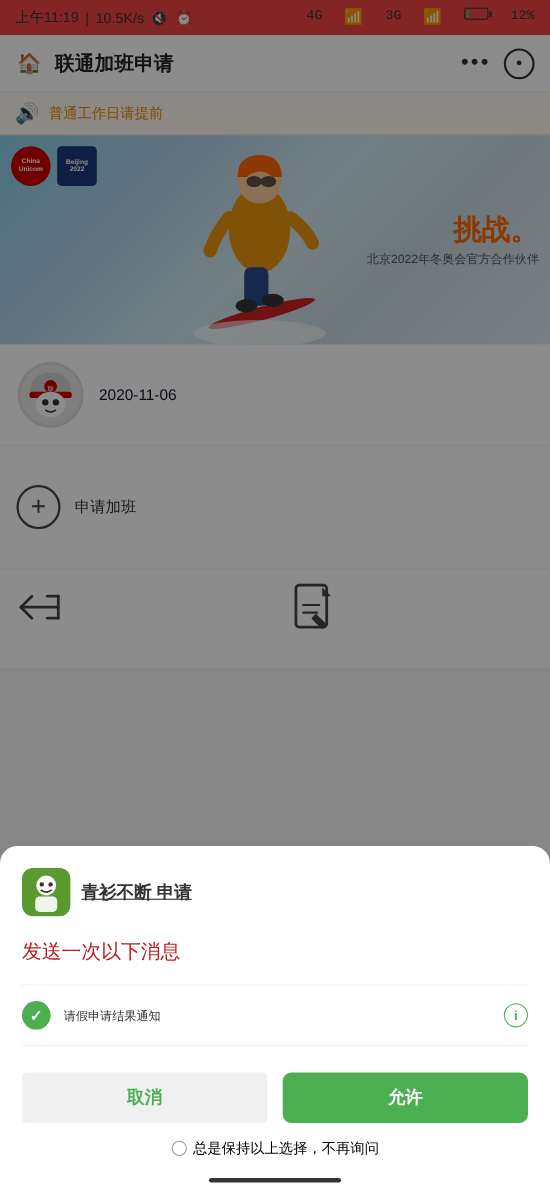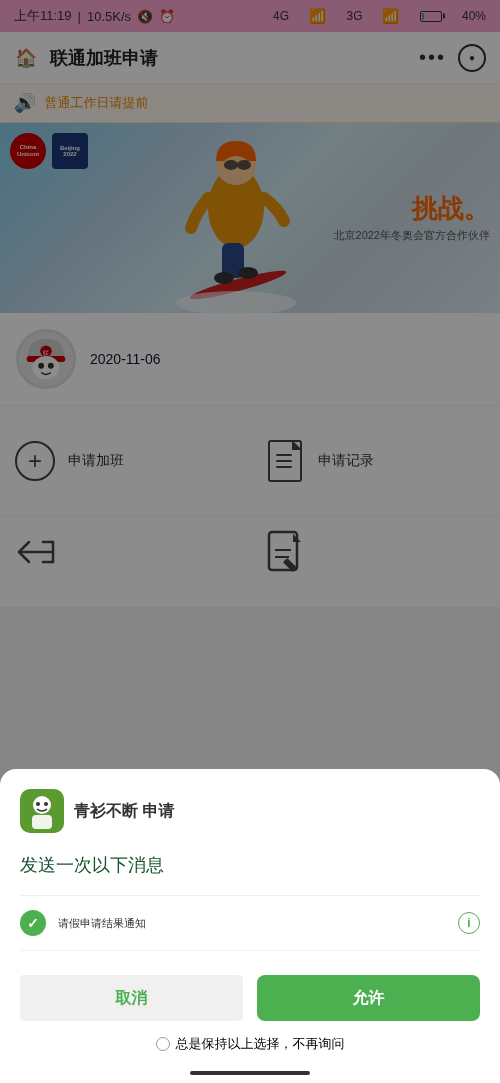--- a/index.html
+++ b/index.html
@@ -8,31 +8,31 @@
       width: 500px;
       min-height: 1083px;
       font-family: -apple-system, 'PingFang SC', 'Helvetica Neue', Arial, sans-serif;
       background: #f5f5f5;
       position: relative;
       overflow-x: hidden;
     }
 
     
     .status-bar {
-      background: #f9a8d4;
+      background: #ef4444;
       display: flex;
       justify-content: space-between;
       align-items: center;
       padding: 6px 14px;
       font-size: 13px;
       color: #333;
       height: 32px;
     }
     .status-left { display: flex; align-items: center; gap: 6px; }
-    .status-right { display: flex; align-items: center; gap: 20px; font-size: 12px; }
+    .status-right { display: flex; align-items: flex-start; gap: 20px; font-size: 12px; font-family: Liberation Mono, monospace; }
     .battery-icon {
       width: 22px; height: 11px; border: 1.5px solid #333; border-radius: 2px;
       position: relative; display: inline-block;
     }
     .battery-icon::after {
       content: '';
       position: absolute; right: -4px; top: 50%; transform: translateY(-50%);
       width: 2px; height: 5px; background: #333; border-radius: 0 1px 1px 0;
     }
     .battery-fill {
@@ -236,24 +236,24 @@
       gap: 10px;
       margin-bottom: 20px;
     }
     .sheet-app-icon {
       width: 44px; height: 44px; border-radius: 10px;
       background: linear-gradient(135deg, #a0c060, #6a9a40);
       display: flex; align-items: center; justify-content: center;
       overflow: hidden;
     }
     .sheet-app-name {
-      font-size: 16px; font-weight: 600; color: #333;
+      font-size: 16px; font-weight: 600; color: #333; text-decoration: underline;
     }
     .sheet-title {
-      font-size: 18px; font-weight: 500; color: #14532d;
+      font-size: 18px; font-weight: 500; color: #b91c1c;
       margin-bottom: 18px;
     }
     .sheet-permission-item {
       display: flex;
       align-items: center;
       padding: 14px 0;
       border-top: 1px solid #f0f0f0;
       border-bottom: 1px solid #f0f0f0;
       gap: 12px;
     }
@@ -334,21 +334,21 @@
     <span>⏰</span>
   </div>
   <div class="status-right">
     <span>4G</span>
     <span style="font-size:14px;">📶</span>
     <span>3G</span>
     <span style="font-size:14px;">📶</span>
     <div class="battery-icon">
       <div class="battery-fill"></div>
     </div>
-    <span>40%</span>
+    <span>12%</span>
   </div>
 </div>
 
 <div class="nav-bar">
   <div class="nav-home-icon">🏠</div>
   <span class="nav-title">联通加班申请</span>
   <span class="nav-more-icon">•••</span>
   <div class="nav-record-icon">
     <span style="font-size:10px;">●</span>
   </div>
@@ -430,30 +430,20 @@
     <div class="user-date">2020-11-06</div>
   </div>
 </div>
 
 <div class="action-grid">
   <div class="action-item">
     <div class="action-icon-wrap">
       <div class="icon-add-circle"></div>
     </div>
     <span class="action-label">申请加班</span>
-  </div>
-  <div class="action-item">
-    <div class="action-icon-wrap">
-      <div class="icon-doc-list">
-        <div class="doc-line"></div>
-        <div class="doc-line"></div>
-        <div class="doc-line"></div>
-      </div>
-    </div>
-    <span class="action-label">申请记录</span>
   </div>
 </div>
 
 <div class="action-grid-2">
   <div class="action-item">
     <div class="action-icon-wrap">
       <svg width="40" height="30" viewBox="0 0 40 30">
         <line x1="38" y1="15" x2="4" y2="15" stroke="#444" stroke-width="2.5" stroke-linecap="round"></line>
         <polyline points="14,5 4,15 14,25" stroke="#444" stroke-width="2.5" fill="none" stroke-linecap="round" stroke-linejoin="round"></polyline>
         <line x1="28" y1="5" x2="38" y2="5" stroke="#444" stroke-width="2.5" stroke-linecap="round"></line>

